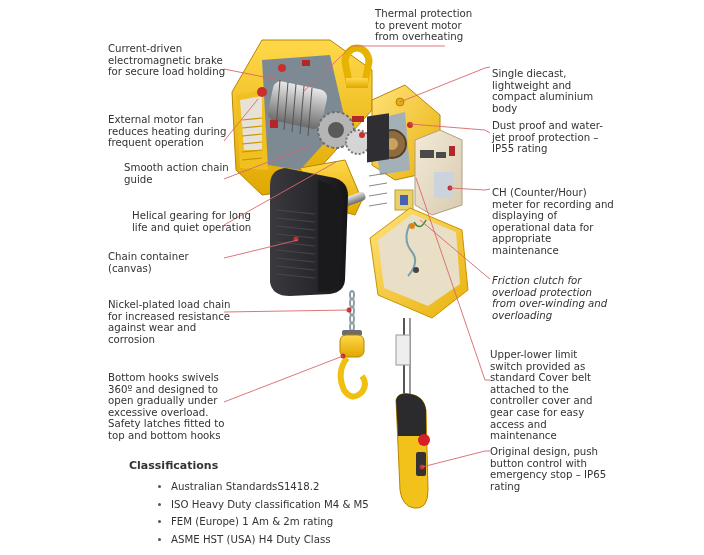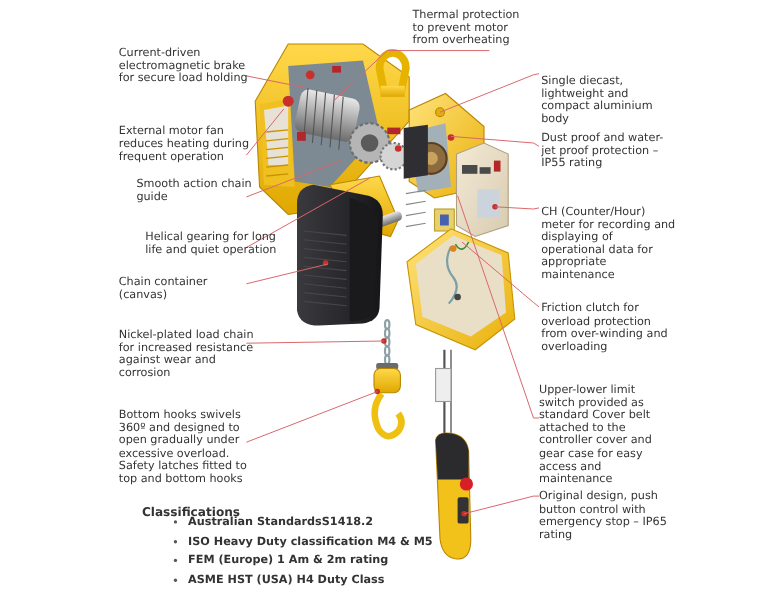--- a/index.html
+++ b/index.html
@@ -1,21 +1,21 @@
 <!DOCTYPE html>
 <html><head>
 <meta charset="utf-8">
 <style>
   html, body { margin: 0; padding: 0; background: #ffffff; }
   body { width: 704px; height: 555px; position: relative; overflow: hidden;
          font-family: "DejaVu Sans", sans-serif; color: #333333; }
   .label { position: absolute; font-size: 10.2px; line-height: 11.6px; color: #333333; white-space: pre-line; }
   .diagram { position: absolute; left: 0; top: 0; width: 704px; height: 555px; }
   .class-title { position: absolute; left: 114px; top: 459px; font-size: 11px; font-weight: bold; color: #333; margin-left: 15px; }
-  .class-list { position: absolute; left: 156px; top: 466px; margin: 0; padding: 0; list-style: none; font-weight: bold; }
+  .class-list { position: absolute; left: 156px; top: 478px; margin: 0; padding: 0; list-style: none; }
   .class-list li { font-size: 10.2px; line-height: 17.5px; color: #333; position: relative; padding-left: 15px; }
   .class-list li::before { content: ""; position: absolute; left: 2px; top: 7px; width: 3px; height: 3px; background: #555; border-radius: 50%; }
 </style>
 </head>
 <body>
 
 <svg class="diagram" viewBox="0 0 704 555" xmlns="http://www.w3.org/2000/svg">
   <defs>
     <linearGradient id="yel" x1="0" y1="0" x2="0" y2="1">
       <stop offset="0" stop-color="#ffd84a"></stop>
@@ -215,21 +215,21 @@
 body</div>
 <div class="label" style="left:492px; top:120px;">Dust proof and water-
 jet proof protection –
 IP55 rating</div>
 <div class="label" style="left:492px; top:187px;">CH (Counter/Hour)
 meter for recording and
 displaying of
 operational data for
 appropriate
 maintenance</div>
-<div class="label" style="left:492px; top:275px;">Friction clutch for
+<div class="label" style="left:492px; top:275px;font-style:italic;">Friction clutch for
 overload protection
 from over-winding and
 overloading</div>
 <div class="label" style="left:490px; top:349px;">Upper-lower limit
 switch provided as
 standard Cover belt
 attached to the
 controller cover and
 gear case for easy
 access and

